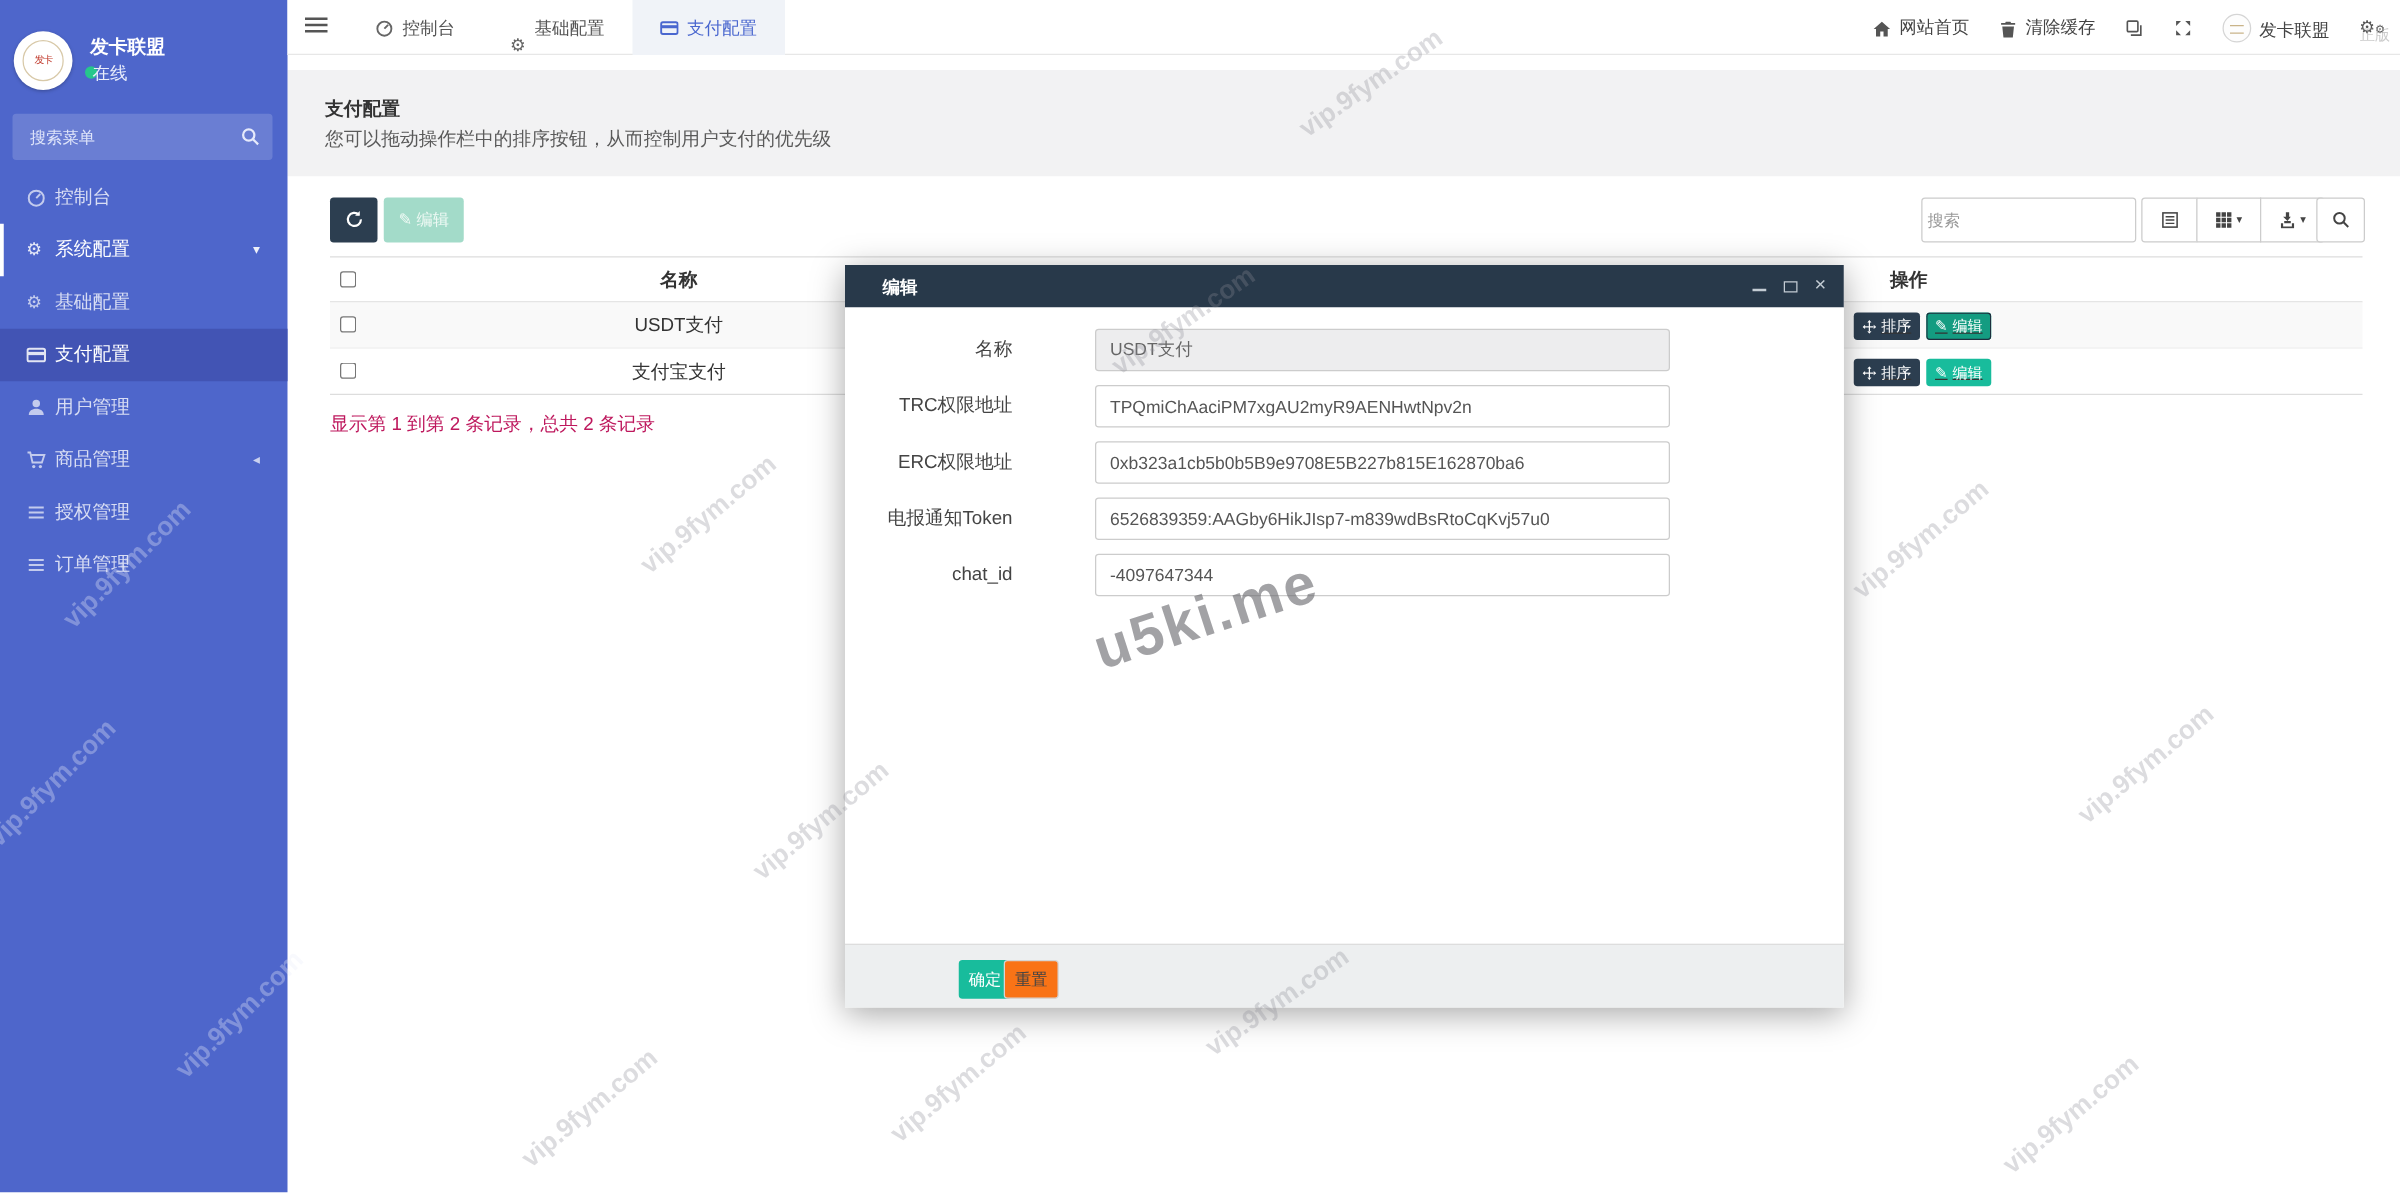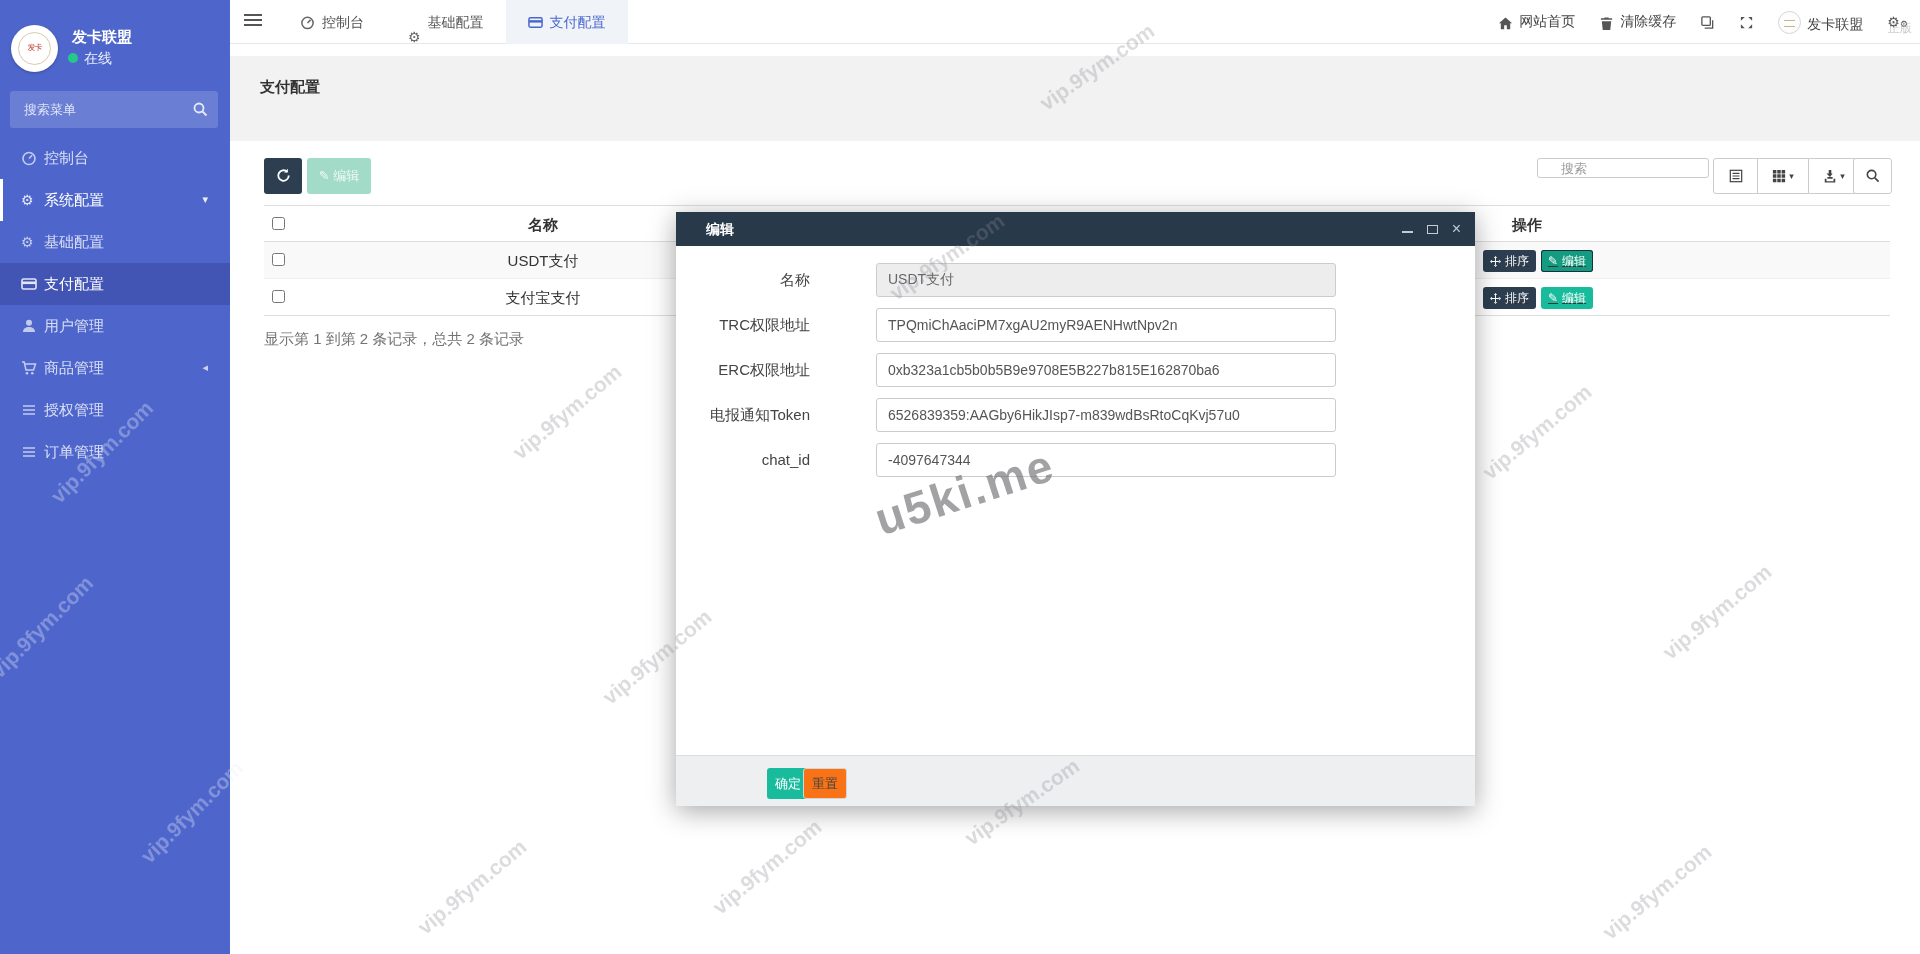--- a/index.html
+++ b/index.html
@@ -6,21 +6,21 @@
   html,body { width:1920px; height:954px; }
   body { font-family:"Liberation Sans","DejaVu Sans",sans-serif; background:#fff; position:relative; overflow:hidden; font-size:14px; color:#333; }
   .uni { font-family:"DejaVu Sans",sans-serif; }
 
   
   .sidebar { position:absolute; left:0; top:0; width:230px; height:954px; background:#4e66cb; z-index:5; }
   .brand-avatar { position:absolute; left:11px; top:25px; width:47px; height:47px; border-radius:50%; background:#fff; box-shadow:0 1px 3px rgba(0,0,0,.25); }
   .brand-avatar::after { content:""; position:absolute; left:7px; top:7px; right:7px; bottom:7px; border-radius:50%; border:1px solid #d8c9a8; }
   .brand-avatar .mini { position:absolute; left:0; right:0; top:17px; text-align:center; font-size:8px; color:#c0392b; letter-spacing:-1px; }
   .brand-name { position:absolute; left:72px; top:28px; color:#fff; font-size:15px; font-weight:bold; }
-  .brand-status { position:absolute; left:84px; top:50px; color:#e9edfb; font-size:14px; }
+  .brand-status { position:absolute; left:74px; top:50px; color:#e9edfb; font-size:14px; }
   .status-dot { position:absolute; left:68px; top:53px; width:10px; height:10px; border-radius:50%; background:#26c78b; }
   .side-search { position:absolute; left:10px; top:91px; width:208px; height:37px; background:rgba(255,255,255,.16); border-radius:3px; }
   .side-search input { position:absolute; left:14px; top:0; width:160px; height:37px; background:transparent; border:0; outline:0; color:#eef1fd; font-size:13px; font-family:inherit; }
   .side-search input::placeholder { color:#dfe5fa; opacity:1; }
   .side-search .mag { position:absolute; right:10px; top:10px; width:16px; height:16px; color:#e6eafb; }
   .side-nav { position:absolute; left:0; top:137px; width:230px; }
   .nav-item { position:relative; height:42px; line-height:42px; color:rgba(255,255,255,.78); font-size:15px; cursor:pointer; }
   .nav-item .ic { position:absolute; left:21px; top:13px; width:16px; height:16px; opacity:.85; }
   .nav-item .ic.glyph { top:0; line-height:42px; font-size:14px; height:auto; }
   .nav-item .lbl { position:absolute; left:44px; }
@@ -47,21 +47,21 @@
   
   .band { position:absolute; left:230px; top:56px; width:1690px; height:85px; background:#f2f2f3; z-index:1; }
   .band .ttl { position:absolute; left:30px; top:22px; font-size:15px; font-weight:bold; color:#333; }
   .band .sub { position:absolute; left:30px; top:46px; font-size:15px; color:#5a5a5a; }
 
   
   .btn { border:0; border-radius:3px; cursor:pointer; font-family:inherit; }
   .btn-refresh { position:absolute; left:264px; top:158px; width:38px; height:36px; background:#2c3e50; color:#fff; z-index:2; }
   .btn-refresh svg { width:15px; height:15px; margin-top:2px; }
   .btn-edit-top { position:absolute; left:307px; top:158px; width:64px; height:36px; background:#a3dbc9; color:#eef9f4; font-size:13px; z-index:2; }
-  .tsearch { position:absolute; left:1537px; top:158px; width:172px; height:20px; border:1px solid #ccc; border-radius:3px; padding:0 23px; font-size:13px; color:#555; outline:0; font-family:inherit; z-index:2; }
+  .tsearch { position:absolute; left:1537px; top:158px; width:172px; height:36px; border:1px solid #ccc; border-radius:3px; padding:0 4px; font-size:13px; color:#555; outline:0; font-family:inherit; z-index:2; }
   .tsearch::placeholder { color:#999; }
   .tool-group { position:absolute; left:1713px; top:158px; height:36px; display:flex; z-index:2; }
   .tool-group .tgb { width:45px; height:36px; background:#fff; border:1px solid #ccc; margin-left:-1px; display:flex; align-items:center; justify-content:center; gap:3px; color:#444; cursor:pointer; }
   .tool-group .tgb:first-child { border-radius:3px 0 0 3px; margin-left:0; }
   .tool-group .tgb:last-child { border-radius:0 3px 3px 0; }
   .tool-group .tgb.wide { width:52px; }
   .tool-group svg { width:14px; height:14px; }
   .caret { font-size:9px; color:#444; }
   .btn-search-mag { position:absolute; left:1853px; top:158px; width:39px; height:36px; background:#fff; border:1px solid #ccc; border-radius:3px; color:#444; z-index:2; }
   .btn-search-mag svg { width:15px; height:15px; margin-top:2px; }
@@ -74,21 +74,21 @@
   .tr2 { background:#fff; border-bottom:1px solid #ddd; }
   .cell-check { position:absolute; left:8px; top:11px; }
   .cell-name { position:absolute; left:279px; top:0; line-height:37px; transform:translateX(-50%); font-size:15px; }
   .cell-ops { position:absolute; left:1263px; top:0; line-height:37px; transform:translateX(-50%); }
   .row-btns { position:absolute; left:1219px; top:8px; display:flex; gap:5px;text-decoration:underline; }
   .rbtn { height:22px; border-radius:3px; font-size:12px; color:#fff; display:flex; align-items:center; gap:4px; padding:0 7px; border:0; cursor:pointer; font-family:inherit; }
   .rbtn.sort { background:#2c3e50; }
   .rbtn.edit { background:#18bc9c; }
   .rbtn.edit.focus { background:#149c81; box-shadow:inset 0 0 0 1px #1d2f3e; }
   .rbtn svg { width:11px; height:11px; }
-  .summary { position:absolute; left:264px; top:330px; font-size:15px; color:#737373; z-index:1; }
+  .summary { position:absolute; left:264px; top:330px; font-size:15px; color:#be185d; z-index:1; }
 
   
   .modal { position:absolute; left:676px; top:212px; width:799px; height:594px; background:#fff; z-index:20; box-shadow:0 5px 25px rgba(0,0,0,.35); }
   .modal-head { position:absolute; left:0; top:0; width:100%; height:34px; background:#28394a; color:#fff; }
   .modal-title { position:absolute; left:30px; top:0; line-height:34px; font-size:14px; font-weight:bold; }
   .win-ctrls { position:absolute; right:14px; top:0; height:34px; display:flex; align-items:center; gap:14px; color:#c3ccd4; }
   .wc { cursor:pointer; line-height:1; }
   .wc-min { width:11px; height:2px; background:#c3ccd4; margin-top:6px; }
   .wc-max { width:11px; height:9px; border:1.5px solid #c3ccd4; }
   .wc-close { font-size:16px; }
@@ -237,20 +237,21 @@
       <span>发卡联盟</span>
     </div>
     <div class="itm">
       <span class="uni" style="font-size:14px;color:#555;">⚙<span style="font-size:9px;">⚙</span></span>
     </div>
   </div>
 </header>
 
 <div class="band">
   <div class="ttl">支付配置</div>
+  <div class="sub">您可以拖动操作栏中的排序按钮，从而控制用户支付的优先级</div>
 </div>
 
 <button class="btn btn-refresh">
   <svg viewBox="0 0 16 16">
       <path d="M13.6 8a5.6 5.6 0 1 1-1.7-4" stroke="#fff" stroke-width="1.9" fill="none"></path>
       <path d="M12.6 0.8v4h-4z" fill="#fff"></path>
     </svg>
 </button>
 <button class="btn btn-edit-top">
   <span class="uni">✎</span>

